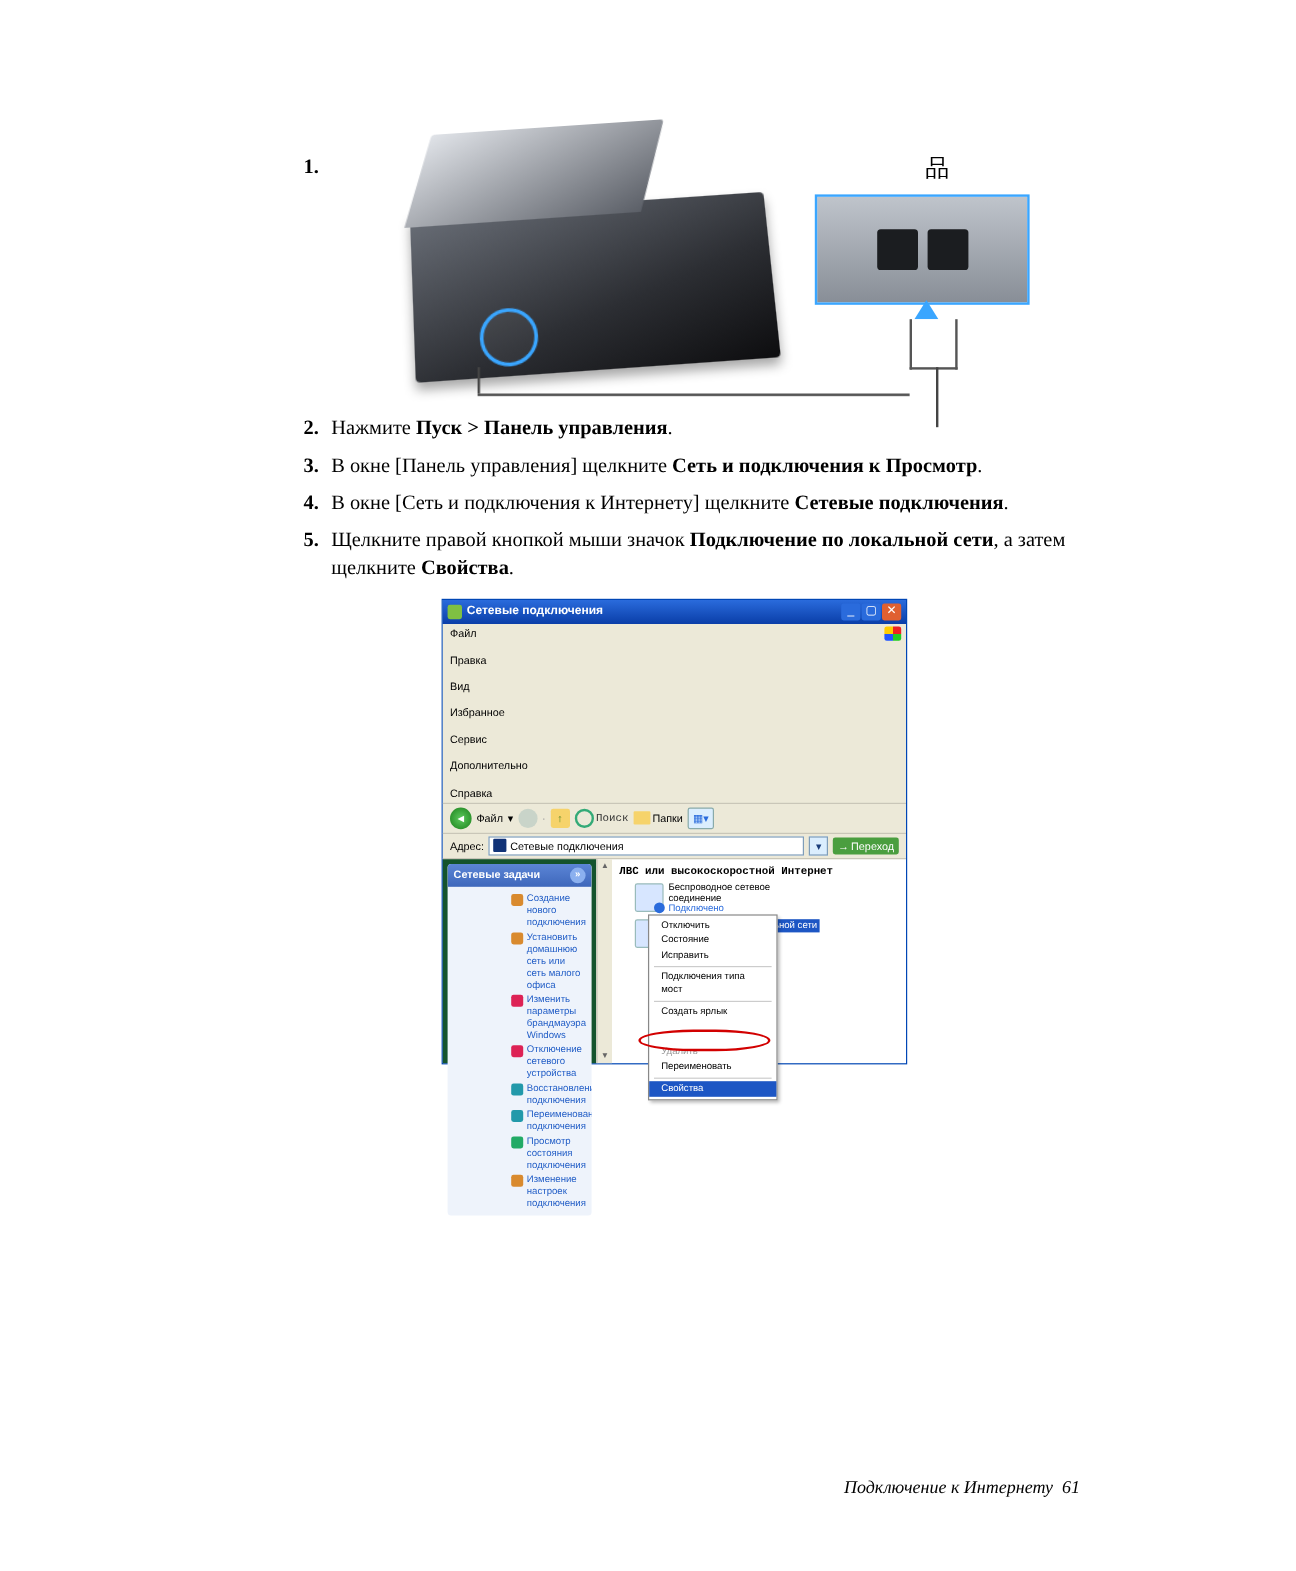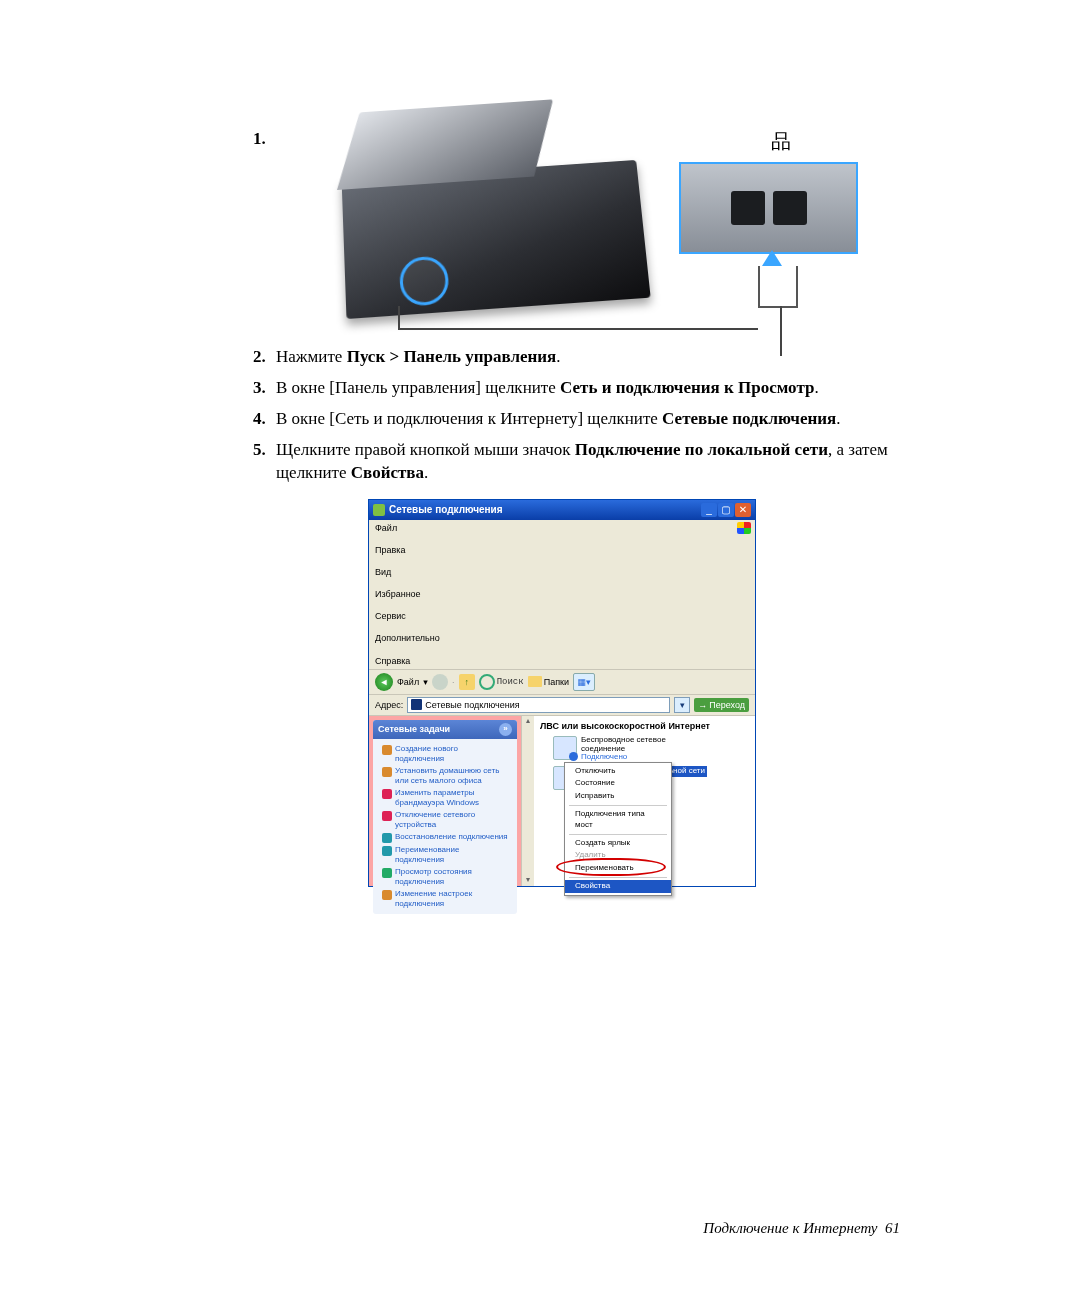--- a/index.html
+++ b/index.html
@@ -146,55 +146,55 @@
     display:flex; align-items:center; padding:2px 6px; gap:4px; font-size:9px;
   }
   .xp-addr .label{}
   .xp-addr .box{flex:1;background:#fff;border:1px solid #7e9db9;height:14px;display:flex;align-items:center;padding:0 3px;gap:3px;}
   .xp-addr .box::before{content:"";width:11px;height:11px;background:#137;border-radius:1px;}
   .xp-addr .dd{width:14px;height:14px;border:1px solid #7e9db9;background:#dbeefe;display:flex;align-items:center;justify-content:center;color:#1a3d7a;}
   .xp-go{background:#4a9e3f;color:#fff;padding:1px 4px;border-radius:2px; display:flex;align-items:center;gap:2px;}
   .xp-go::before{content:"→";font-size:9px;}
   .xp-body{ display:flex; height:170px; }
   .scroll{width:12px;background:#ece9d8;border-left:1px solid #c9c6b8;display:flex;flex-direction:column;justify-content:space-between;align-items:center;font-size:8px;color:#666;}
-  .xp-side{ width:152px; background:#fca5a5; padding:4px; box-sizing:border-box; }
+  .xp-side{ width:128px; background:#14532d; padding:4px; box-sizing:border-box; }
   .taskbox{ background:#eef3fb; border-radius:3px; overflow:hidden;}
   .taskhead{ background:linear-gradient(#5b85d6,#3e67bb); color:#fff; font-weight:bold; padding:3px 5px; font-size:9px; display:flex; justify-content:space-between; align-items:center;}
   .taskhead .chev{width:13px;height:13px;border-radius:50%;background:#8bb0ef;display:flex;align-items:center;justify-content:center;color:#fff;font-size:8px;}
-  .tasklist{ padding:3px 9px; font-size:8px; line-height:1.25; color:#215dc6;}
+  .tasklist{ padding:3px 9px; font-size:8px; line-height:1.25; color:#215dc6;margin-left:44px;}
   .tasklist .it{display:flex;gap:3px;margin:2px 0;}
   .tasklist .ic{width:10px;height:10px;border-radius:2px;flex:0 0 10px;margin-top:1px;}
   .ic1{background:#d98a2e;} .ic2{background:#d98a2e;} .ic3{background:#d25;} .ic4{background:#d25;} .ic5{background:#29a;} .ic6{background:#29a;} .ic7{background:#2a6;} .ic8{background:#d98a2e;}
   .xp-main{flex:1; padding:4px 6px; position:relative;}
-  .cat-head{font-weight:bold; font-size:9px; margin:0 0 4px 0;}
+  .cat-head{font-weight:bold; font-size:9px; margin:0 0 4px 0;font-family:Liberation Mono, monospace;}
   .netitem{display:flex; gap:4px; margin:4px 0;padding-left:13px;}
   .neticon{width:22px;height:22px;background:#d7e6ff;border:1px solid #9bb;border-radius:2px;position:relative;flex:0 0 22px;}
   .neticon::after{content:"";position:absolute;right:-2px;bottom:-2px;width:9px;height:9px;border-radius:50%;background:#2a6bdc;}
   .neticon2::after{background:#2a6bdc;}
   .nettxt{font-size:8px;line-height:1.1;}
   .sel{background:#1d56c4;color:#fff;padding:1px 2px;display:inline-block;font-size:8px;}
   .ctx{
     position:absolute; left:30px; top:46px;
     width:106px; background:#fff; border:1px solid #888;
     box-shadow:2px 2px 3px rgba(0,0,0,.3);
     font-size:8px; padding:2px 0;
   }
   .ctx .mi{padding:1px 10px; color:#000;}
-  .ctx .mi.dis{color:#999;}
+  .ctx .mi.dis{color:#999;margin-top:21px;}
   .ctx hr{border:none;border-top:1px solid #ccc;margin:2px 4px;}
   .ctx .mi.sel-item{background:#1d56c4;color:#fff;}
   .ring{
     position:absolute; left:22px; top:142px;
     width:106px; height:14px;
     border:2px solid #d20000; border-radius:50%/60%;
     pointer-events:none;
   }
   .footer{
     position:absolute;
-    right:180px; bottom:72px;
+    right:180px; bottom:60px;
     font-style:italic;
     font-size:15px;
   }
 </style>
 </head>
 <body>
 
 <div class="page">
 
   <ol class="steps">

